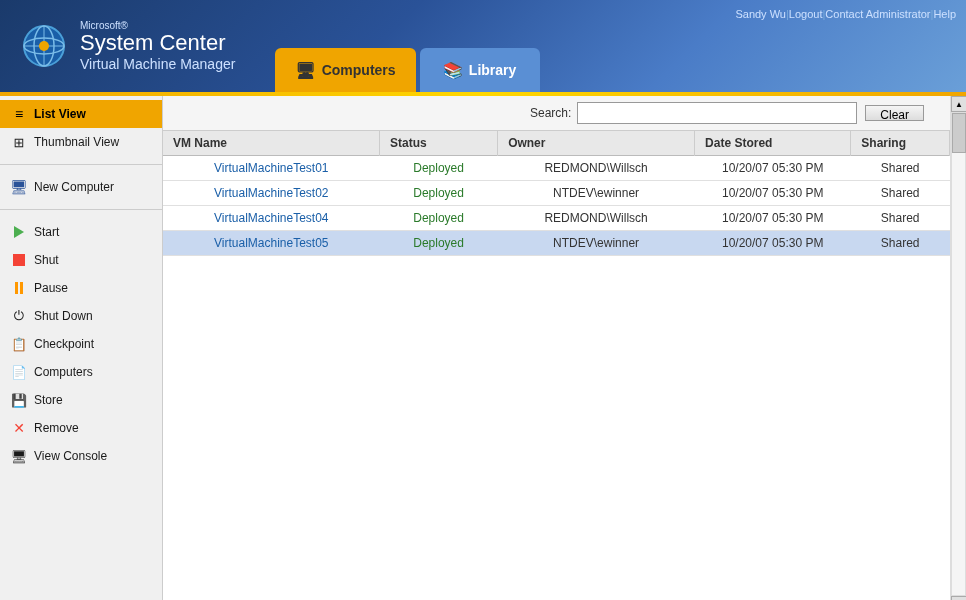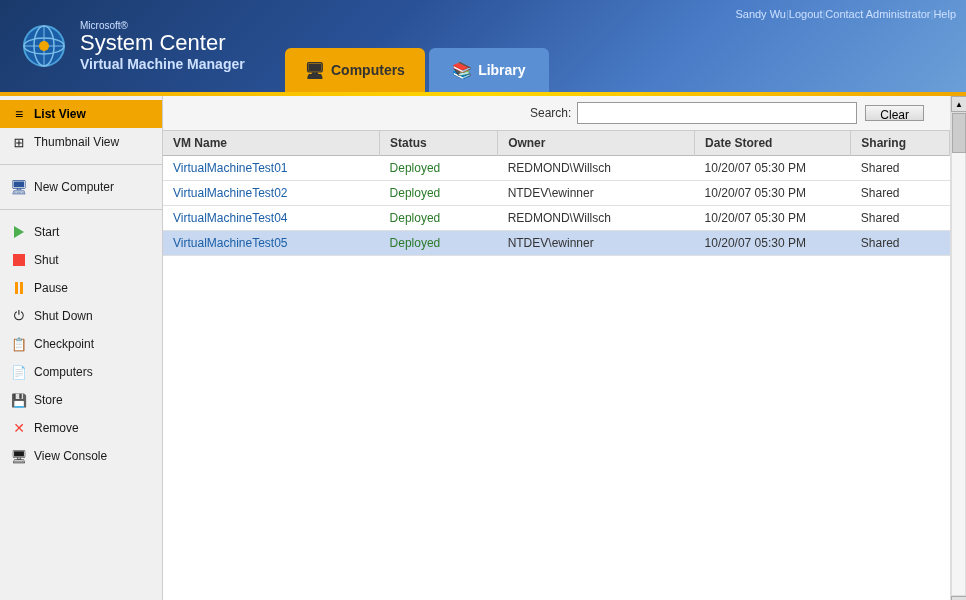--- a/index.html
+++ b/index.html
@@ -32,21 +32,21 @@
     }
     #header-title .system-center {
       font-size: 22px;
       font-weight: 300;
       color: white;
       line-height: 1.1;
     }
     #header-title .vmm-text {
       font-size: 14px;
       color: #cce0ff;
-      font-weight: 700;
+      font-weight: 400;
     }
     #nav-tabs {
       display: flex;
       align-items: flex-end;
       margin-left: 20px;
       height: 100%;
       padding-bottom: 0;
     }
     .nav-tab {
       display: flex;
@@ -196,20 +196,21 @@
     thead th {
       text-align: left;
       padding: 5px 10px;
       font-weight: bold;
       color: #333;
       border-right: 1px solid #ccc;
       font-size: 12px;
     }
     tbody tr {
       border-bottom: 1px solid #e0e0e0;
+      text-align: center;
     }
     tbody tr.selected { background: #c8d8f0; }
     tbody td {
       padding: 5px 10px;
       color: #333;
     }
     .col-vm { width: 220px; }
     .col-status { width: 120px; }
     .col-owner { width: 200px; }
     .col-date { width: 160px; }

